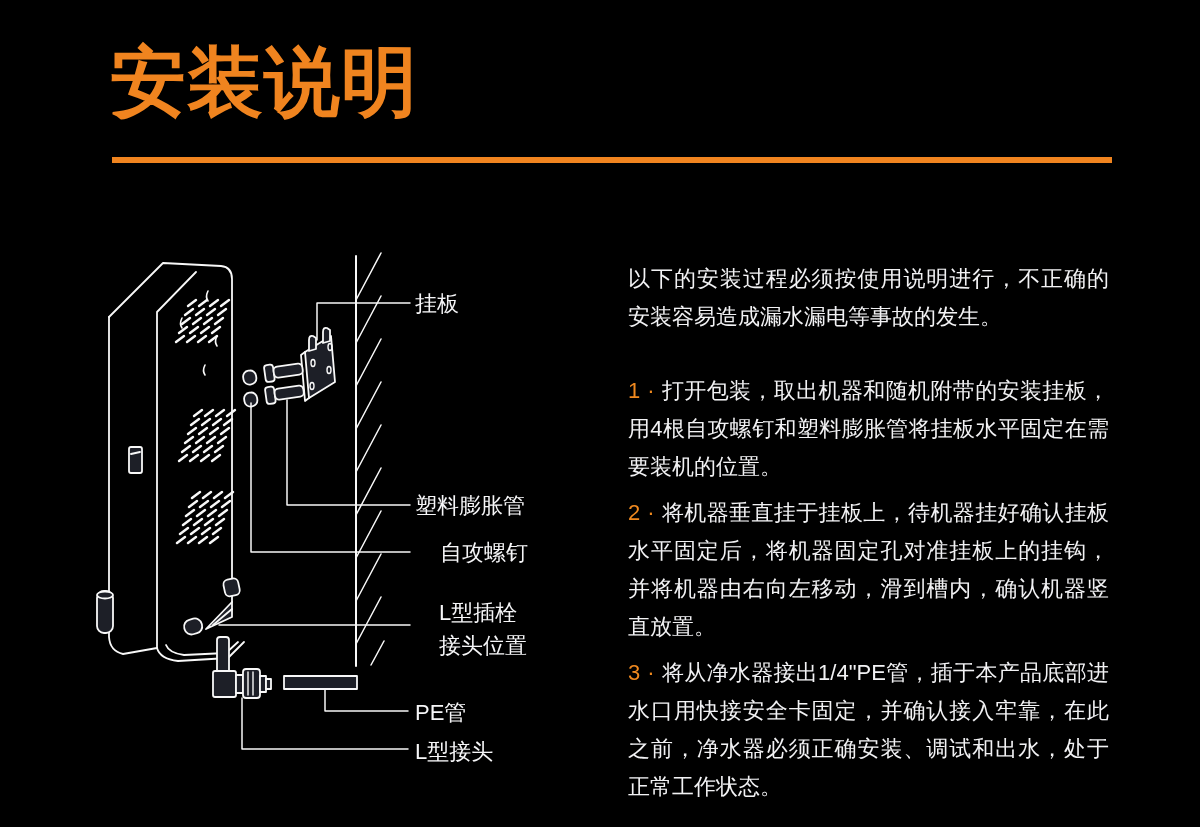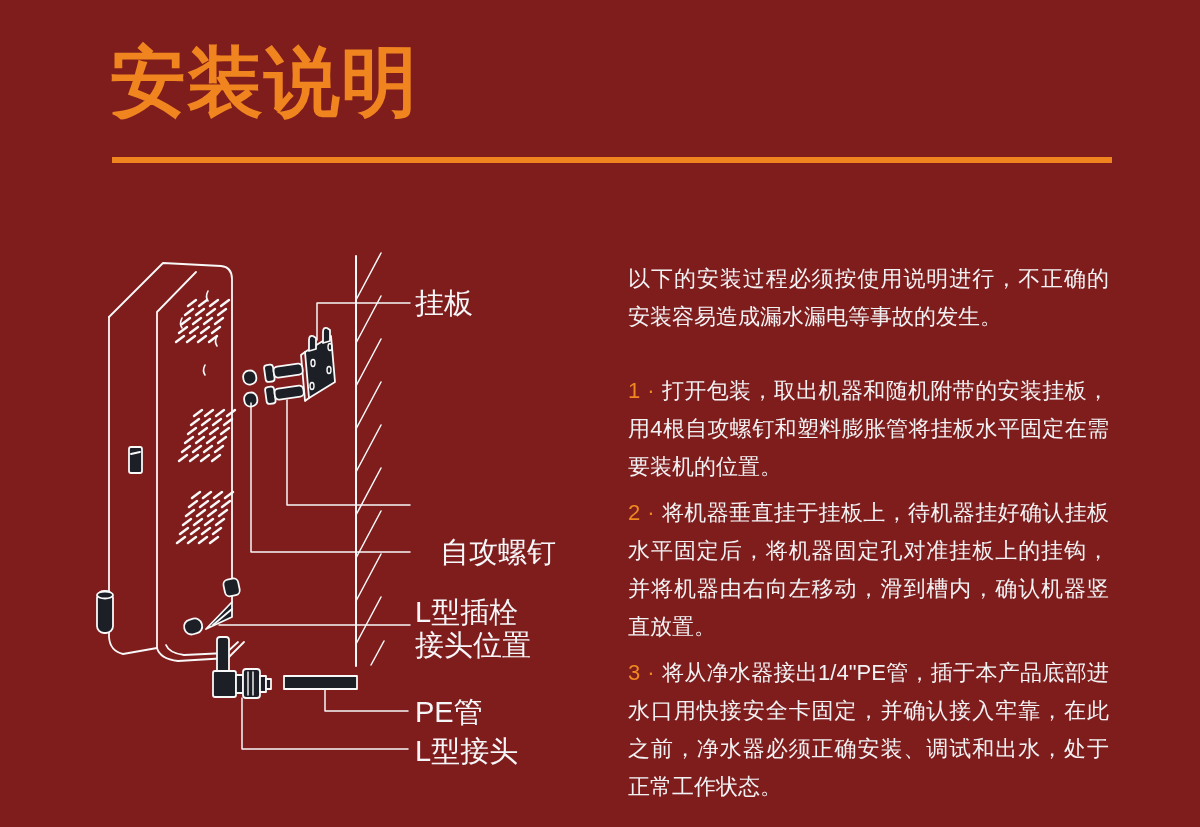--- a/index.html
+++ b/index.html
@@ -1,33 +1,33 @@
 <!DOCTYPE html>
 <html><head>
 <meta charset="utf-8">
 <style>
   html,body{margin:0;padding:0;background:#15171d;}
   .page{
     position:relative;width:1200px;height:827px;overflow:hidden;
-    background:#7f1d1d;
+    background:#000000;
     font-family:"Liberation Sans",sans-serif;
     -webkit-font-smoothing:antialiased;
   }
   .title{
     position:absolute;left:110px;top:40px;
     font-size:76px;font-weight:900;color:#f0841f;
     letter-spacing:1px;line-height:1.1;
   }
   .rule{
     position:absolute;left:112px;top:157px;width:1000px;height:6px;
     background:#f0841f;
   }
   .diagram-svg{position:absolute;left:75px;top:225px;}
   .dlabel{
-    position:absolute;color:#f6f6f8;font-size:29px;font-weight:500;
+    position:absolute;color:#f6f6f8;font-size:22px;font-weight:500;
     line-height:33px;white-space:nowrap;
   }
   .instructions{
     position:absolute;left:620px;top:252px;width:497px;
     color:#f2f2f4;font-size:22px;line-height:38px;text-align:justify;
   }
   .instructions p{margin:8px;}
   .intro{margin-bottom:36px !important;}
   .num{color:#f0891f;}
   .dot{color:#f0891f;margin:0 7px;}
@@ -137,22 +137,23 @@
       <path d="M317,340 V303 H410"></path>
       <path d="M287,400 V505 H410"></path>
       <path d="M251,403 V552 H410"></path>
       <path d="M219,625 H410"></path>
       <path d="M325,690 V711 H408"></path>
       <path d="M242,698 V749 H408"></path>
     </g>
   </svg>
 
   <div class="dlabel" style="left:415px;top:287px;">挂板</div>
+  <div class="dlabel" style="left:415px;top:489px;">塑料膨胀管</div>
   <div class="dlabel" style="left:440px;top:536px;">自攻螺钉</div>
-  <div class="dlabel" style="left:415px;top:596px;">
+  <div class="dlabel" style="left:439px;top:596px;">
     <div>L型插栓</div>
     <div>接头位置</div>
   </div>
   <div class="dlabel" style="left:415px;top:696px;text-align:center;">PE管</div>
   <div class="dlabel" style="left:415px;top:735px;">L型接头</div>
 
   <div class="instructions">
     <p class="intro">以下的安装过程必须按使用说明进行，不正确的安装容易造成漏水漏电等事故的发生。</p>
     <p class="step"><span class="num">1</span><span class="dot">·</span><span>打开包装，取出机器和随机附带的安装挂板，用4根自攻螺钉和塑料膨胀管将挂板水平固定在需要装机的位置。</span></p>
     <p class="step"><span class="num">2</span><span class="dot">·</span><span>将机器垂直挂于挂板上，待机器挂好确认挂板水平固定后，将机器固定孔对准挂板上的挂钩，并将机器由右向左移动，滑到槽内，确认机器竖直放置。</span></p>

